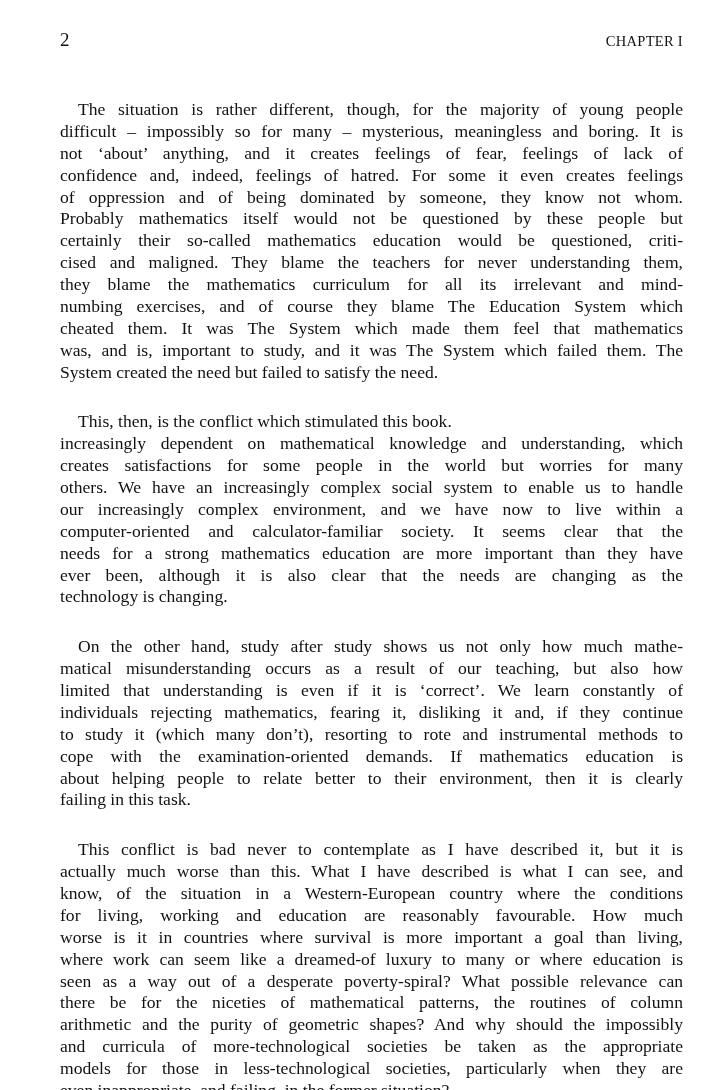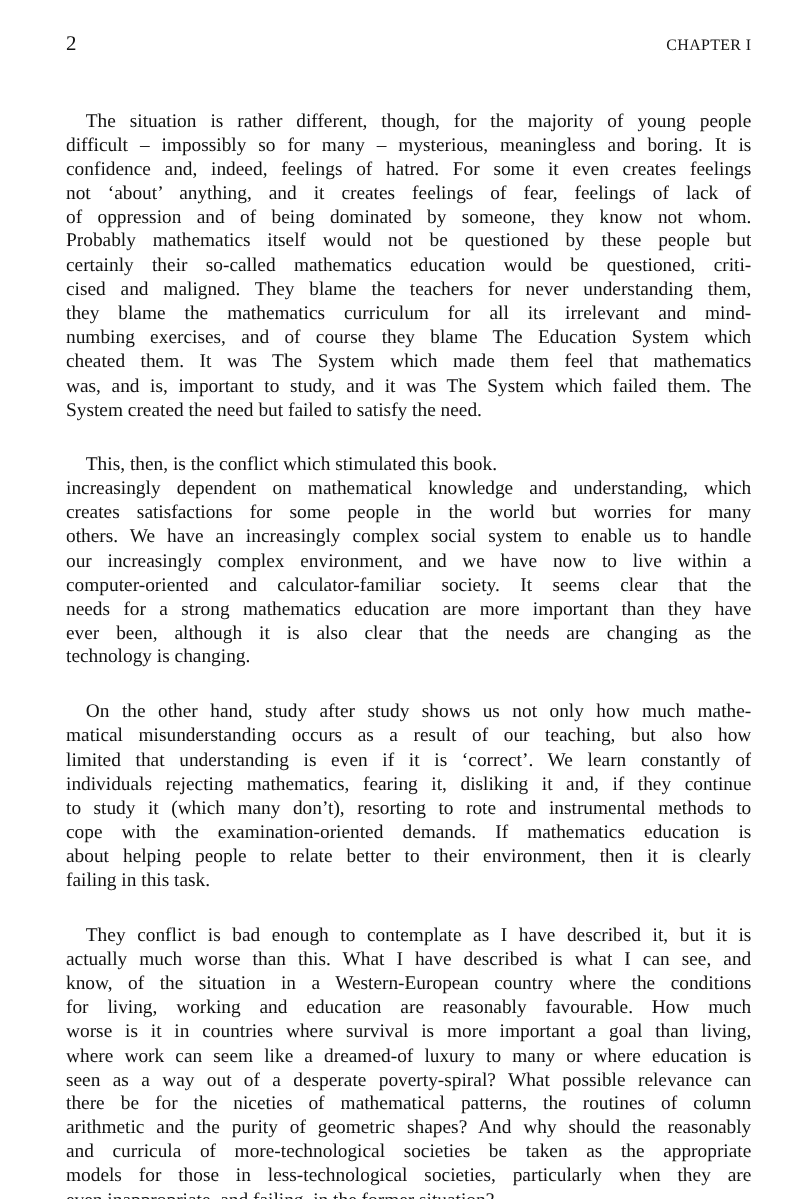--- a/index.html
+++ b/index.html
@@ -70,22 +70,22 @@
 <div class="running-head">
   <span class="page-number">2</span>
   <span class="chapter-title">CHAPTER I</span>
 </div>
 
 <div class="body-text">
 
   <div>
     <span class="line indent">The situation is rather different, though, for the majority of young people</span>
     <span class="line">difficult – impossibly so for many – mysterious, meaningless and boring. It is</span>
+    <span class="line">not ‘about’ anything, and it creates feelings of fear, feelings of lack of</span>
     <span class="line">confidence and, indeed, feelings of hatred. For some it even creates feelings</span>
-    <span class="line">not ‘about’ anything, and it creates feelings of fear, feelings of lack of</span>
     <span class="line">of oppression and of being dominated by someone, they know not whom.</span>
     <span class="line">Probably mathematics itself would not be questioned by these people but</span>
     <span class="line">certainly their so-called mathematics education would be questioned, criti-</span>
     <span class="line">cised and maligned. They blame the teachers for never understanding them,</span>
     <span class="line">they blame the mathematics curriculum for all its irrelevant and mind-</span>
     <span class="line">numbing exercises, and of course they blame The Education System which</span>
     <span class="line">cheated them. It was The System which made them feel that mathematics</span>
     <span class="line">was, and is, important to study, and it was The System which failed them. The</span>
     <span class="line last">System created the need but failed to satisfy the need.</span>
   </div>
@@ -110,26 +110,26 @@
     <span class="line">matical misunderstanding occurs as a result of our teaching, but also how</span>
     <span class="line">limited that understanding is even if it is ‘correct’. We learn constantly of</span>
     <span class="line">individuals rejecting mathematics, fearing it, disliking it and, if they continue</span>
     <span class="line">to study it (which many don’t), resorting to rote and instrumental methods to</span>
     <span class="line">cope with the examination-oriented demands. If mathematics education is</span>
     <span class="line">about helping people to relate better to their environment, then it is clearly</span>
     <span class="line last">failing in this task.</span>
   </div>
 
   <div>
-    <span class="line indent">They conflict is bad enough to contemplate as I have described it, but it is</span>
+    <span class="line indent">This conflict is bad never to contemplate as I have described it, but it is</span>
     <span class="line">actually much worse than this. What I have described is what I can see, and</span>
     <span class="line">know, of the situation in a Western-European country where the conditions</span>
     <span class="line">for living, working and education are reasonably favourable. How much</span>
     <span class="line">worse is it in countries where survival is more important a goal than living,</span>
     <span class="line">where work can seem like a dreamed-of luxury to many or where education is</span>
     <span class="line">seen as a way out of a desperate poverty-spiral? What possible relevance can</span>
     <span class="line">there be for the niceties of mathematical patterns, the routines of column</span>
-    <span class="line">arithmetic and the purity of geometric shapes? And why should the reasonably</span>
+    <span class="line">arithmetic and the purity of geometric shapes? And why should the impossibly</span>
     <span class="line">and curricula of more-technological societies be taken as the appropriate</span>
     <span class="line">models for those in less-technological societies, particularly when they are</span>
     <span class="line last">even inappropriate, and failing, in the former situation?</span>
   </div>
 </div>
 
 </body></html>

